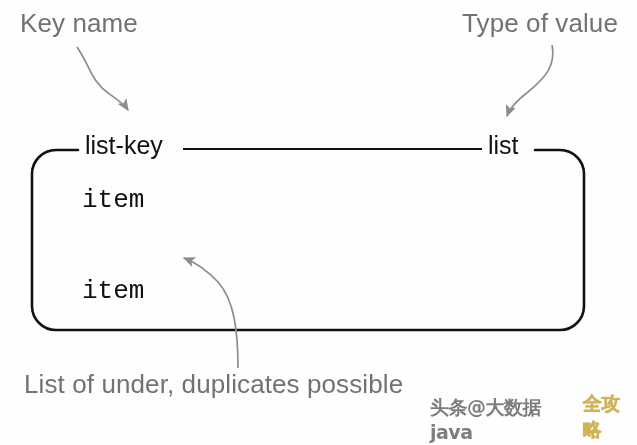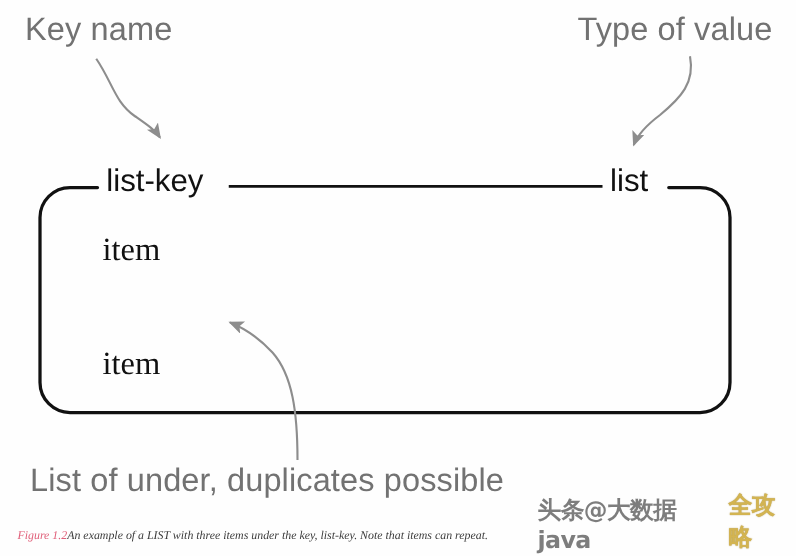--- a/index.html
+++ b/index.html
@@ -40,21 +40,21 @@
     font-family: "Liberation Sans", sans-serif;
     white-space: nowrap;
   }
   #list-key-label { left: 85px; top: 131px; }
   #list-type-label { left: 488px; top: 131px; }
 
   .item-text {
     position: absolute;
     color: #111111;
     font-size: 26px;
-    font-family: Liberation Serif, serif;
+    font-family: Liberation Mono, monospace;
     white-space: nowrap;
     left: 82px;
   }
   #item-row-0 { top: 185px; }
   #item-row-1 { top: 230px; }
   #item-row-2 { top: 276px; }
 
   #caption-line {
     position: absolute;
     left: 14px;
@@ -132,22 +132,19 @@
 
   <div class="boxlabel" id="list-key-label">list-key</div>
 
   <div class="boxlabel" id="list-type-label">list</div>
 
   <div class="item-text" id="item-row-0">item</div>
 
 
   <div class="item-text" id="item-row-2">item</div>
 
-  <div id="caption-line">
-    <span id="caption-figno">Figure 1.2</span><span class="cap-ital">An example of a </span><span class="cap-mono-ital">LIST</span><span class="cap-ital"> with three items under the key, </span><span class="cap-mono-ital">list-key</span><span class="cap-ital">. Note that items can repeat.</span>
-  </div>
 
   <div id="watermark">
     <span id="wm-main">头条@大数据java</span>
     <span id="wm-accent">全攻略</span>
   </div>
 
 </div>
 
 </body></html>

